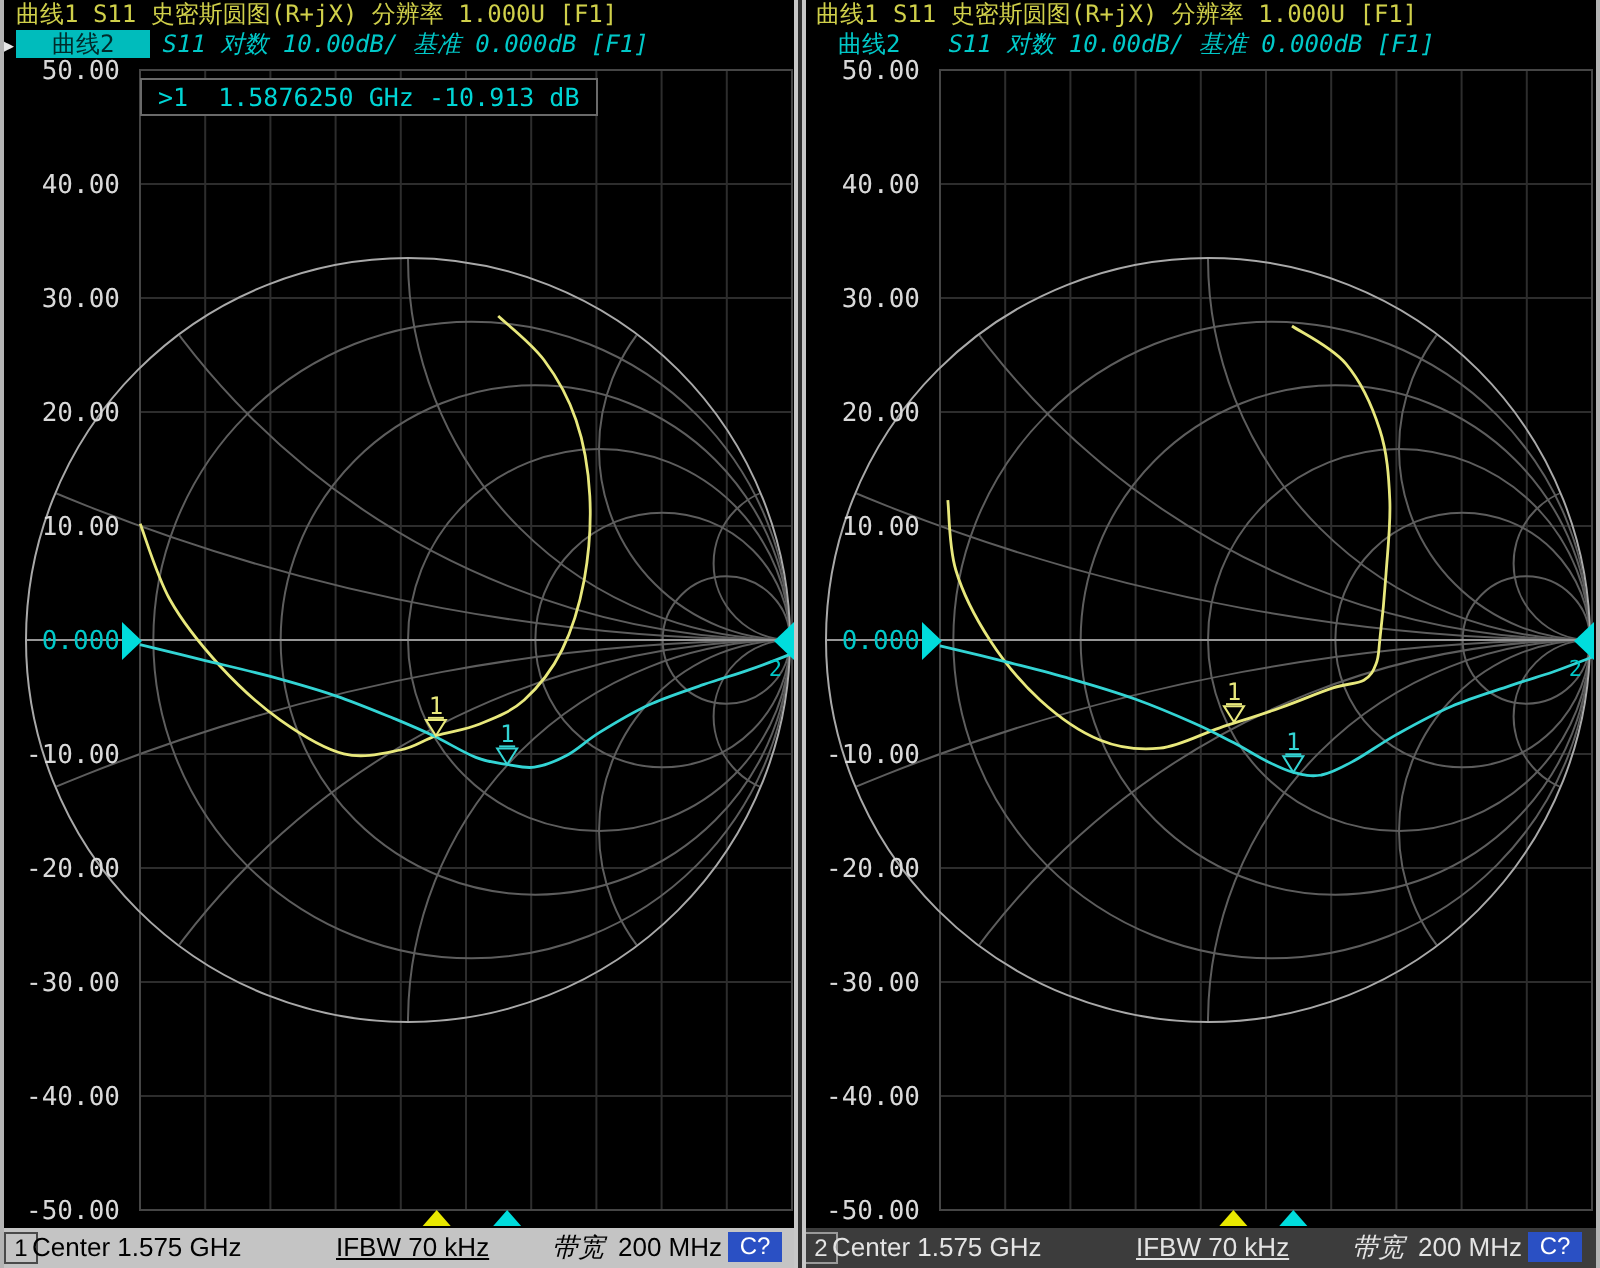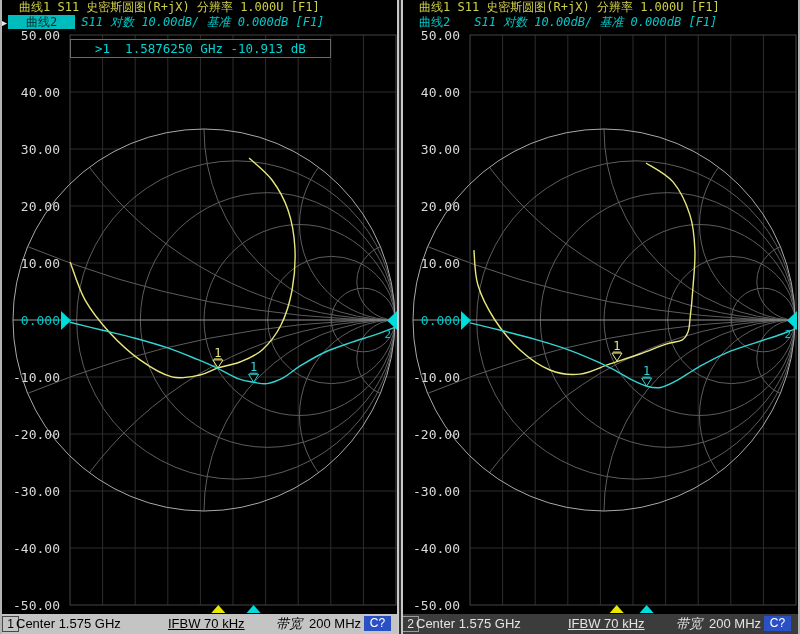--- a/index.html
+++ b/index.html
@@ -1,28 +1,28 @@
 <!DOCTYPE html>
 <html><head>
 <meta charset="utf-8">
 <style>
   html,body{margin:0;padding:0;background:#000;}
   #screen{position:relative;width:800px;height:634px;background:#000;overflow:hidden;
           font-family:"DejaVu Sans Mono",monospace;}
   .panel{position:absolute;top:0;width:400px;height:634px;}
   #panel1{left:0;} #panel2{left:400px;}
   svg.plot{position:absolute;left:0;top:0;}
-  .hdr1{position:absolute;left:19px;top:1px;font-size:12px;line-height:13px;color:#d0d04a;white-space:nowrap;z-index:3;}
+  .hdr1{position:absolute;left:8px;top:1px;font-size:12px;line-height:13px;color:#d0d04a;white-space:nowrap;z-index:3;}
   .hdr2{position:absolute;left:1px;top:15px;font-size:12px;line-height:14px;color:#00c8c8;white-space:nowrap;z-index:3;}
   .arrow-active{color:#e8e8e8;font-size:10px;margin:0 1px 0 0;display:none;}
   .t2label{padding:0 18px;}
   .t2label.hl{background:#00bcbc;color:#002a2a;}
   .t2rest{margin-left:6px;font-style:italic;}
   .readout{position:absolute;left:70px;top:39px;border:1px solid #6a6a6a;background:#000;
-           color:#00d5d5;font-size:12.5px;line-height:15px;padding:1px 24px;white-space:pre;z-index:3;}
+           color:#00d5d5;font-size:12.5px;line-height:15px;padding:1px 8px;white-space:pre;z-index:3;}
   .statusbar{position:absolute;left:0;bottom:0;width:100%;height:20px;
              font-family:"Liberation Sans",sans-serif;font-size:13px;z-index:3;}
   .sb-active{background:#c4c4c4;color:#000;}
   .sb-inactive{background:#3c3c3c;color:#e4e4e4;}
   .chnum{position:absolute;left:2px;top:2px;width:15px;height:14px;line-height:14px;
          text-align:center;font-size:12px;}
   .sb-active .chnum{border:1px solid #4a4a4a;}
   .sb-inactive .chnum{border:1px solid #9a9a9a;}
   .st-item{position:absolute;top:0;line-height:20px;white-space:nowrap;}
   .st-center{left:16px;} .st-ifbw{left:168px;text-decoration:underline;} .st-span{left:276px;}

